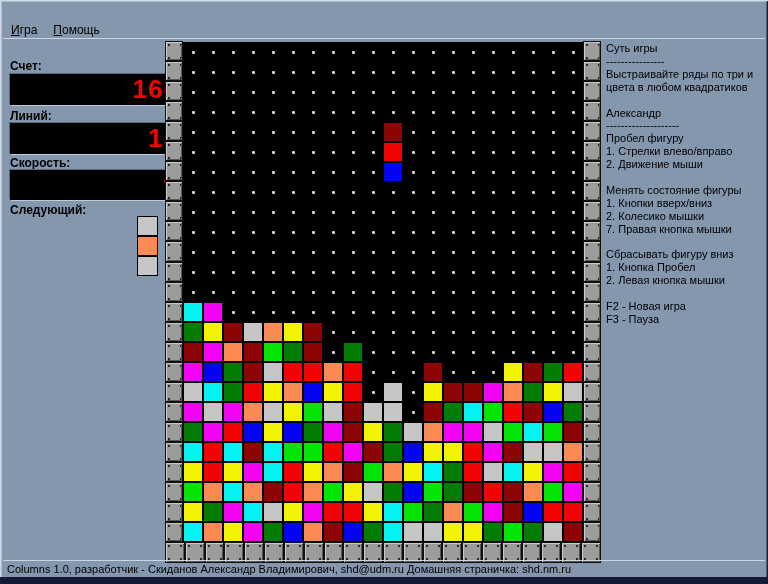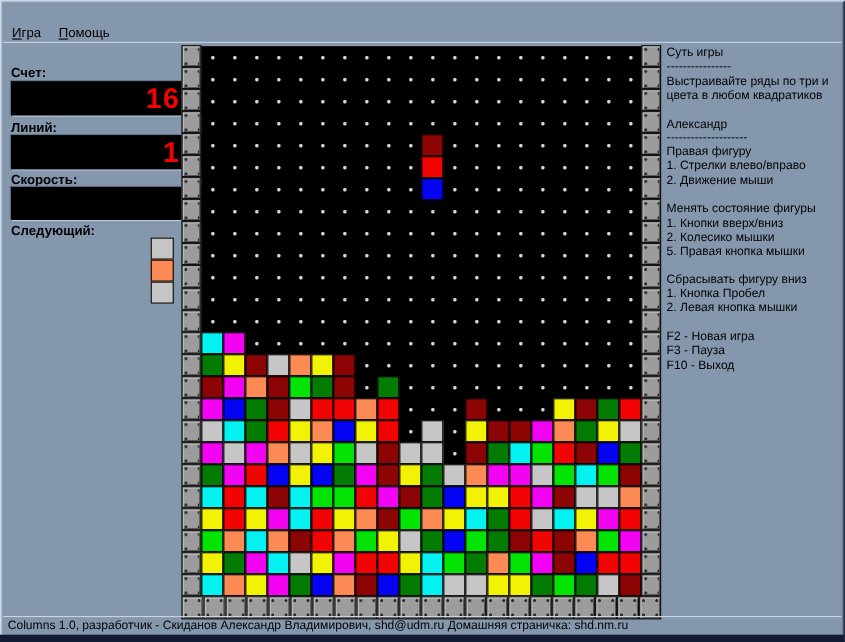--- a/index.html
+++ b/index.html
@@ -676,35 +676,34 @@
     </div>
 
   <div class="help">
       <div>Суть игры</div>
       <div>----------------</div>
       <div>Выстраивайте ряды по три и</div>
       <div>цвета в любом квадратиков</div>
       <div></div>
       <div>Александр</div>
       <div>--------------------</div>
-      <div>Правая фигуру</div>
+      <div>Пробел фигуру</div>
       <div>1. Стрелки влево/вправо</div>
       <div>2. Движение мыши</div>
       <div></div>
       <div>Менять состояние фигуры</div>
       <div>1. Кнопки вверх/вниз</div>
       <div>2. Колесико мышки</div>
-      <div>5. Правая кнопка мышки</div>
+      <div>7. Правая кнопка мышки</div>
       <div></div>
       <div>Сбрасывать фигуру вниз</div>
       <div>1. Кнопка Пробел</div>
       <div>2. Левая кнопка мышки</div>
       <div></div>
       <div>F2 - Новая игра</div>
       <div>F3 - Пауза</div>
-      <div>F10 - Выход</div>
     </div>
 
   <div class="statusbar">
     <span>Columns 1.0, разработчик - Скиданов Александр Владимирович, shd@udm.ru Домашняя страничка: shd.nm.ru</span>
   </div>
   <div class="bottom-edge"></div>
 </div>
 
 </body></html>

